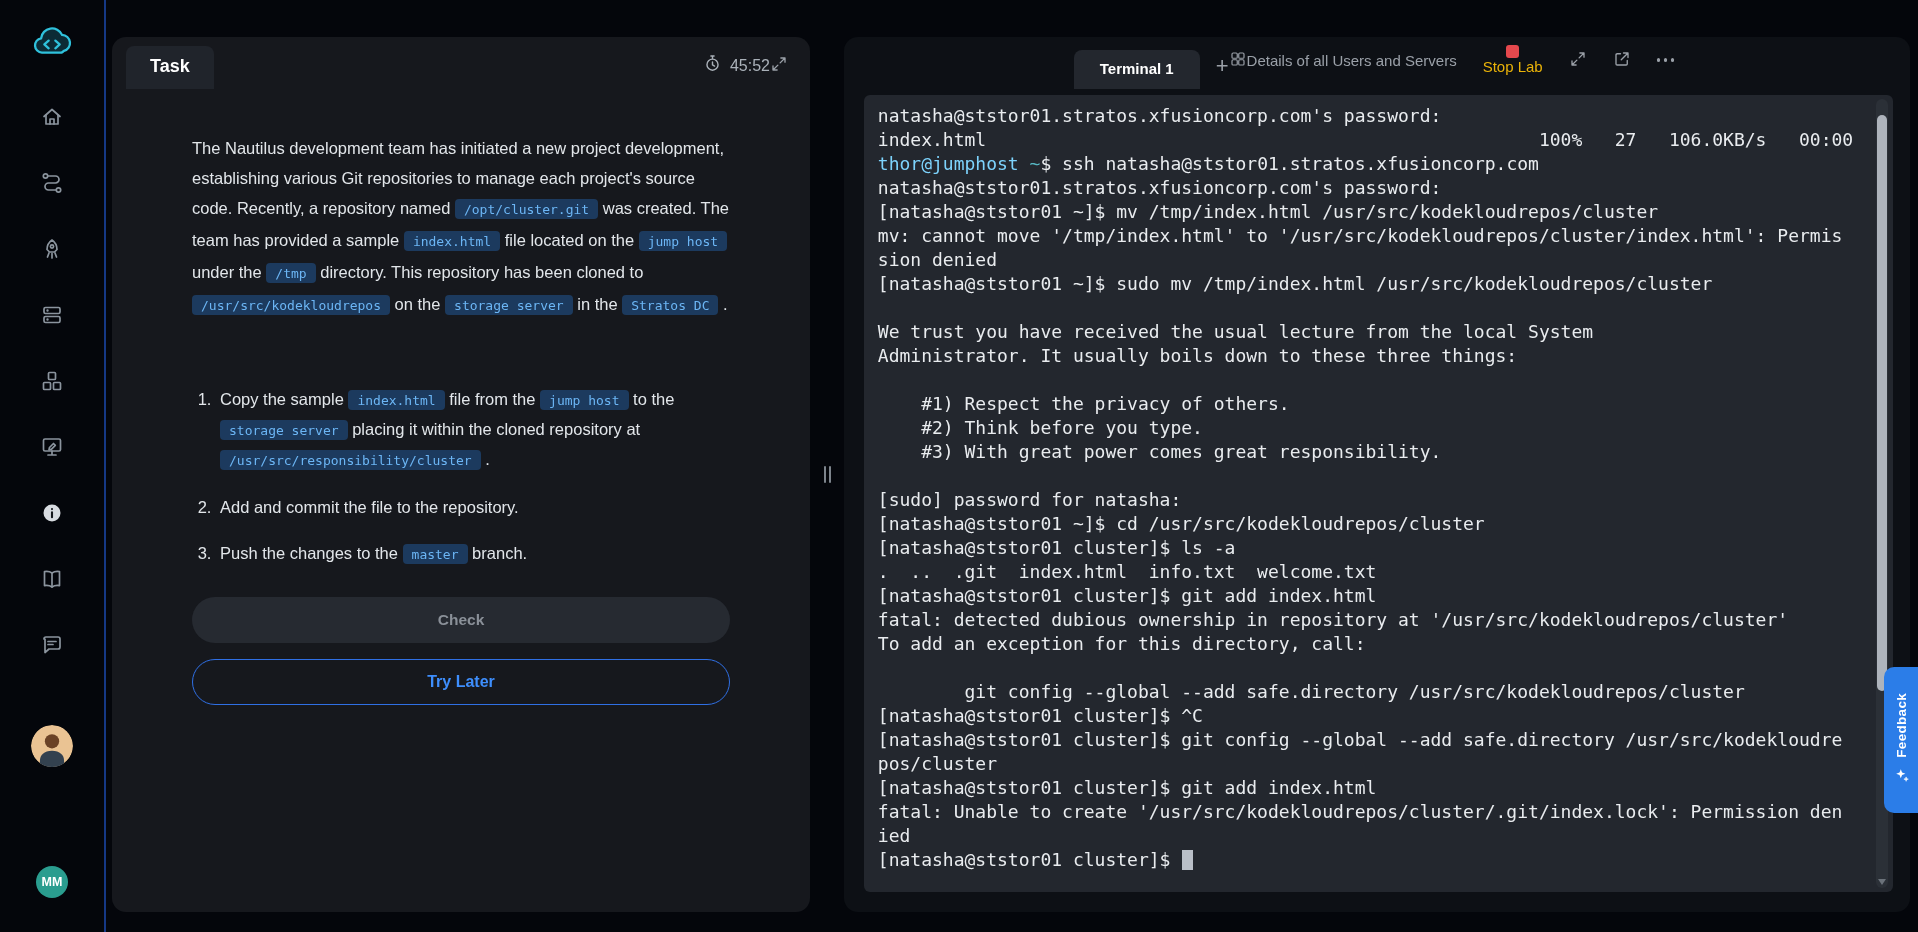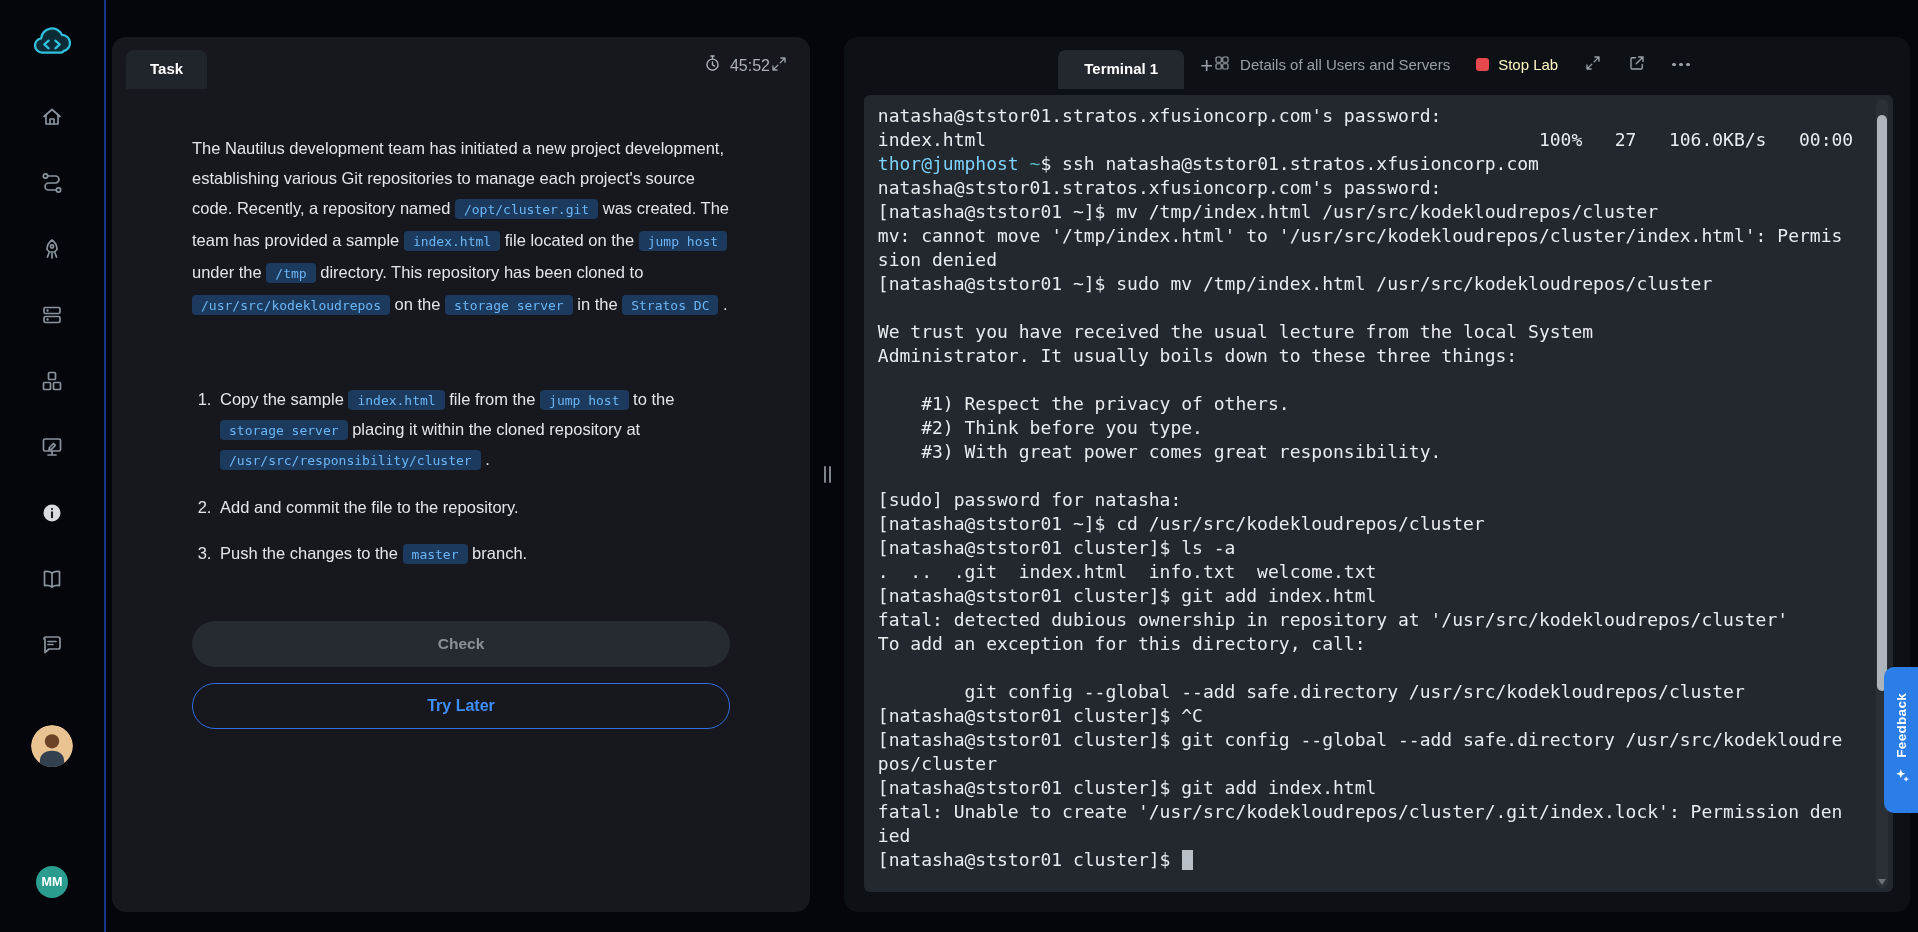--- a/index.html
+++ b/index.html
@@ -20,50 +20,50 @@
   .avatar{width:42px;height:42px;border-radius:50%;overflow:hidden;border:0;padding:0;cursor:pointer;background:none;}
   .mm-badge{width:32px;height:32px;border-radius:50%;background:#2a9d8f;color:#fff;font-size:12.5px;font-weight:700;
     display:flex;align-items:center;justify-content:center;border:0;cursor:pointer;}
 
   
   .content{flex:1;display:flex;padding:37px 8px 20px 6px;min-width:0;}
 
   
   .task-panel{width:698px;flex:0 0 698px;background:#16181d;border-radius:14px;display:flex;flex-direction:column;overflow:hidden;}
   .task-header{height:52px;display:flex;align-items:flex-end;padding:0 22px 0 14px;flex:0 0 52px;}
-  .task-tab{background:#20242b;color:#fff;font-weight:700;font-size:15px;padding:10px 24px 12px;border-radius:8px 8px 0 0;cursor:pointer;border:0;}
+  .task-tab{background:#20242b;color:#fff;font-weight:700;font-size:18px;padding:10px 24px 12px;border-radius:8px 8px 0 0;cursor:pointer;border:0;}
   .task-header-right{margin-left:auto;display:flex;align-items:center;padding-bottom:12px;}
   .timer{display:flex;align-items:center;gap:8px;color:#aab1b9;font-size:16px;}
   .icon-btn{background:none;border:0;cursor:pointer;padding:0;display:flex;align-items:center;justify-content:center;}
   .icon-btn svg{stroke:#9aa0a8;fill:none;stroke-width:1.8;stroke-linecap:round;stroke-linejoin:round;}
 
   .task-body{flex:1;padding:44px 80px 16px;color:#e2e6ea;font-size:16.5px;line-height:30px;}
   .task-desc{margin:0;}
   .chip{font-family:"DejaVu Sans Mono",monospace;font-size:13px;background:#1c3a5e;color:#6cb6f5;
     padding:2.5px 9px;border-radius:4px;white-space:nowrap;position:relative;top:-1px;}
   .task-steps{margin:64px 0 0;padding-left:24px;}
   .task-steps li{margin-bottom:18px;padding-left:4px;line-height:28px;}
   .check-btn{display:block;width:100%;height:46px;border-radius:26px;background:#262a31;color:#8a9098;
-    font-size:15.5px;font-weight:600;border:0;margin-top:52px;cursor:pointer;}
+    font-size:15.5px;font-weight:600;border:0;margin-top:28px;cursor:pointer;}
   .try-btn{display:block;width:100%;height:46px;border-radius:26px;background:transparent;color:#3e8efc;
     font-size:16px;font-weight:600;border:1px solid #2f6fe4;margin-top:16px;cursor:pointer;}
 
   
   .resizer{width:34px;flex:0 0 34px;display:flex;align-items:center;justify-content:center;gap:3px;cursor:col-resize;}
   .resizer i{display:block;width:2px;height:17px;background:#7d848c;border-radius:1px;}
 
   
   .terminal-panel{flex:1;min-width:0;background:#0d1015;border-radius:14px;display:flex;flex-direction:column;overflow:hidden;align-items:center;}
   .term-header{height:52px;flex:0 0 52px;display:flex;align-items:flex-end;padding:0 22px 0 16px;}
   .term-tab{background:#23272e;color:#fff;font-weight:600;font-size:15px;padding:10px 26px 12px;border-radius:8px 8px 0 0;border:0;cursor:pointer;}
   .add-tab{background:none;border:0;color:#9aa0a8;font-size:22px;line-height:1;padding:0 0 12px 16px;cursor:pointer;}
   .term-actions{margin-left:auto;display:flex;align-items:center;gap:26px;padding-bottom:14px;}
-  .text-btn{background:none;border:0;cursor:pointer;display:flex;align-items:center;gap:9px;font-size:15px;color:#9aa0a8;padding:0;}
+  .text-btn{background:none;border:0;cursor:pointer;display:flex;align-items:center;font-size:15px;color:#9aa0a8;padding:0;}
   .text-btn svg{stroke:#9aa0a8;fill:none;stroke-width:1.6;}
-  .stop-btn{color:#fef9c3;}
+  .stop-btn{color:#eab308;flex-direction:column;}
   .stop-square{width:13px;height:13px;border-radius:3px;background:#e5484d;display:inline-block;}
   .dots{display:flex;gap:3.5px;align-items:center;}
   .dots i{width:3.5px;height:3.5px;border-radius:50%;background:#9aa0a8;display:block;}
 
   .term-screen{flex:1;margin:6px 16px 20px 19px;background:#23272e;border-radius:6px;position:relative;overflow:hidden;
     padding:9px 40px 9px 14px;cursor:text;}
   .term-output{font-family:"DejaVu Sans Mono",monospace;font-size:18px;line-height:24px;font-weight:500;color:#e9ecef;white-space:pre;}
   .term-line{min-height:24px;}
   .term-line .green{color:#7dd3fc;}
   .term-line .teal{color:#56b6c2;}

